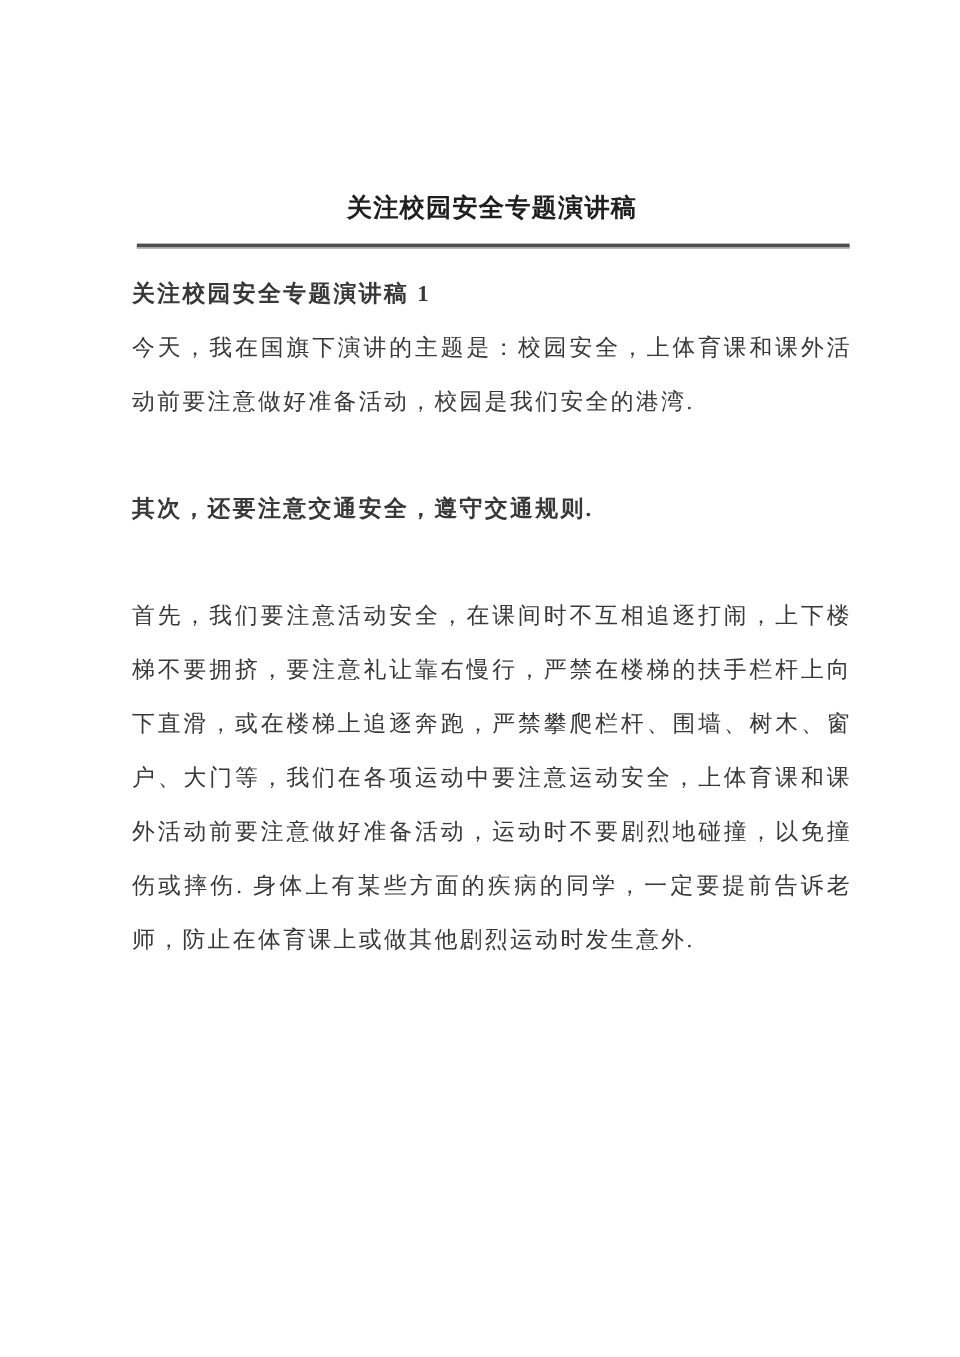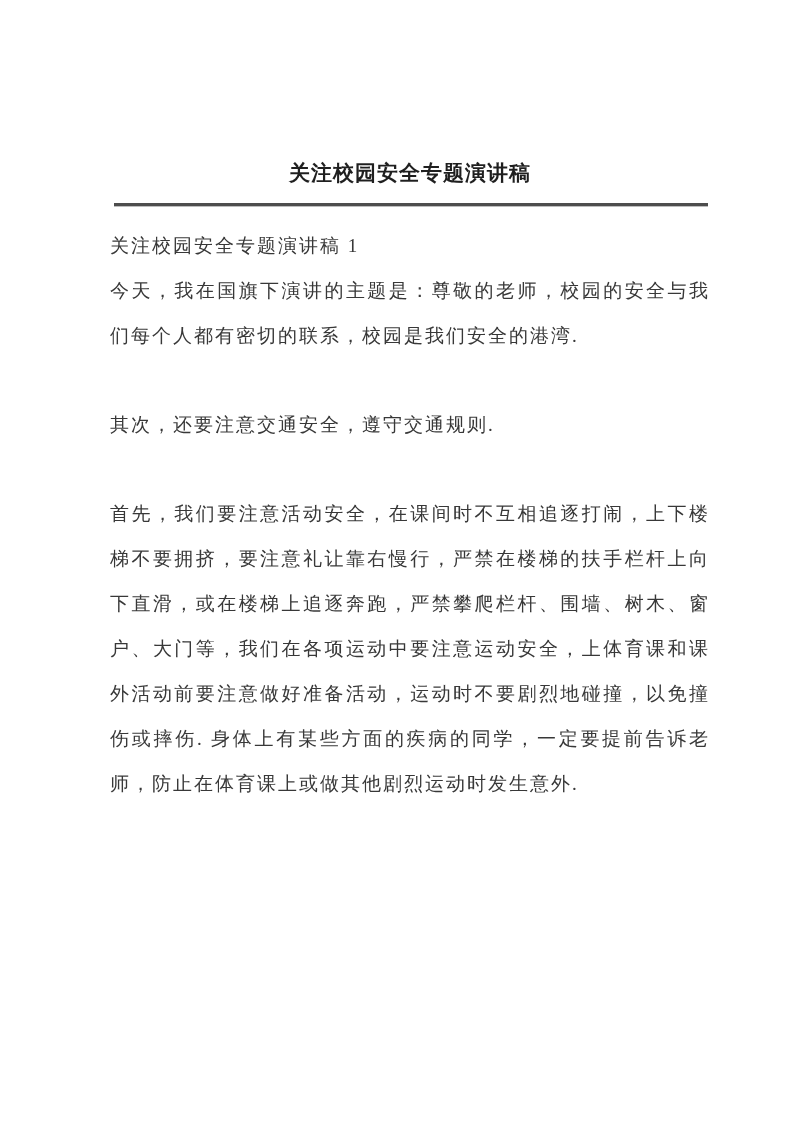--- a/index.html
+++ b/index.html
@@ -43,38 +43,39 @@
     line-height: 45px;
     letter-spacing: 2px;
     text-align: justify;
     text-justify: inter-ideograph;
   }
   .para.tight {
     margin-bottom: 0;
   }
   .para.short {
     text-align: left;
+    font-weight: bold;
   }
 </style>
 </head>
 <body>
 
 <div class="page">
 
   <h1 class="doc-title">关注校园安全专题演讲稿</h1>
 
   <div class="title-rule"></div>
 
   <div class="doc-body">
 
     <p class="para tight short">关注校园安全专题演讲稿 1</p>
 
 
 
-    <p class="para">今天，我在国旗下演讲的主题是：尊敬的老师，校园的安全与我们每个人都有密切的联系，校园是我们安全的港湾.</p>
+    <p class="para">今天，我在国旗下演讲的主题是：校园安全，上体育课和课外活动前要注意做好准备活动，校园是我们安全的港湾.</p>
 
     <p class="para short">其次，还要注意交通安全，遵守交通规则.</p>
 
     <p class="para">首先，我们要注意活动安全，在课间时不互相追逐打闹，上下楼梯不要拥挤，要注意礼让靠右慢行，严禁在楼梯的扶手栏杆上向下直滑，或在楼梯上追逐奔跑，严禁攀爬栏杆、围墙、树木、窗户、大门等，我们在各项运动中要注意运动安全，上体育课和课外活动前要注意做好准备活动，运动时不要剧烈地碰撞，以免撞伤或摔伤. 身体上有某些方面的疾病的同学，一定要提前告诉老师，防止在体育课上或做其他剧烈运动时发生意外.</p>
 
   </div>
 
 </div>
 
 </body></html>

